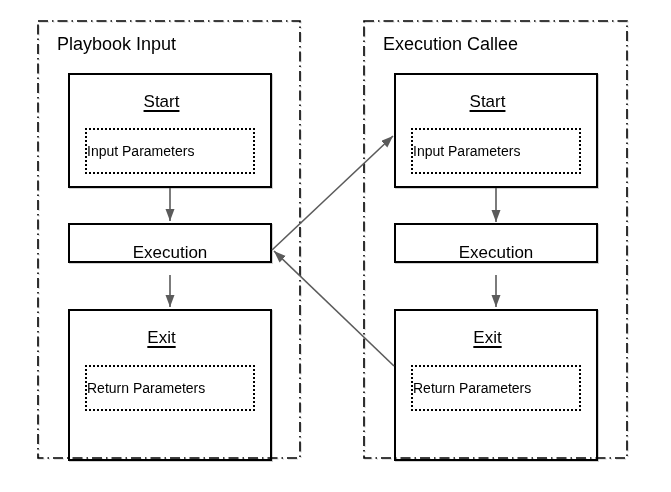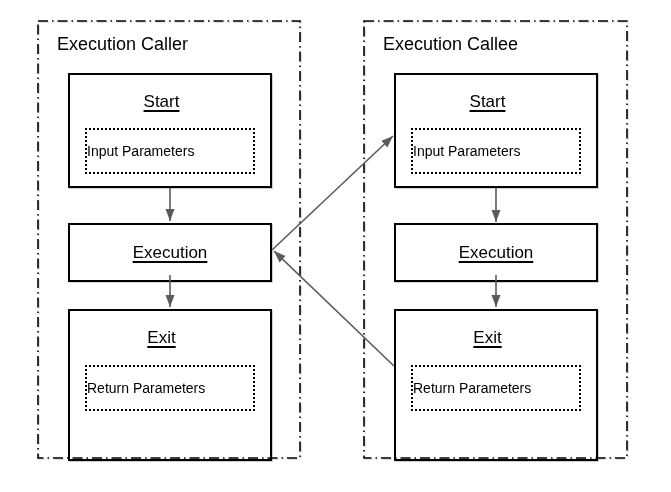--- a/index.html
+++ b/index.html
@@ -36,21 +36,21 @@
     position: absolute;
     width: 204px;
     background: #ffffff;
     border: 2px solid #000000;
     box-sizing: border-box;
     box-shadow: 1px 1px 0 rgba(0,0,0,0.18);
   }
   .node.col-left  { left: 68px; }
   .node.col-right { left: 394px; }
   .node.start { top: 73px;  height: 115px; }
-  .node.exec  { top: 223px; height: 59px; display: flex; align-items: center; justify-content: center; }
+  .node.exec  { top: 223px; height: 40px; display: flex; align-items: flex-end; justify-content: center; }
   .node.exit  { top: 309px; height: 152px; }
   .node-label {
     position: absolute;
     left: 0; right: 17px;
     top: 18px;
     text-align: center;
     font-size: 17px;
     line-height: 1;
     text-decoration: underline;
     text-decoration-thickness: 1.5px;
@@ -99,21 +99,21 @@
     stroke-width: 1.6;
     marker-end: url(#arrowhead);
   }
 </style>
 </head>
 <body>
 
 <div class="canvas">
 
   <div class="container caller">
-    <div class="container-title">Execution Caller</div>
+    <div class="container-title">Playbook Input</div>
   </div>
 
   <div class="container callee">
     <div class="container-title">Execution Callee</div>
   </div>
 
   <div class="node start col-left">
     <div class="node-label">Start</div>
     <div class="param-box">
       <span class="param-label">Input Parameters</span>

